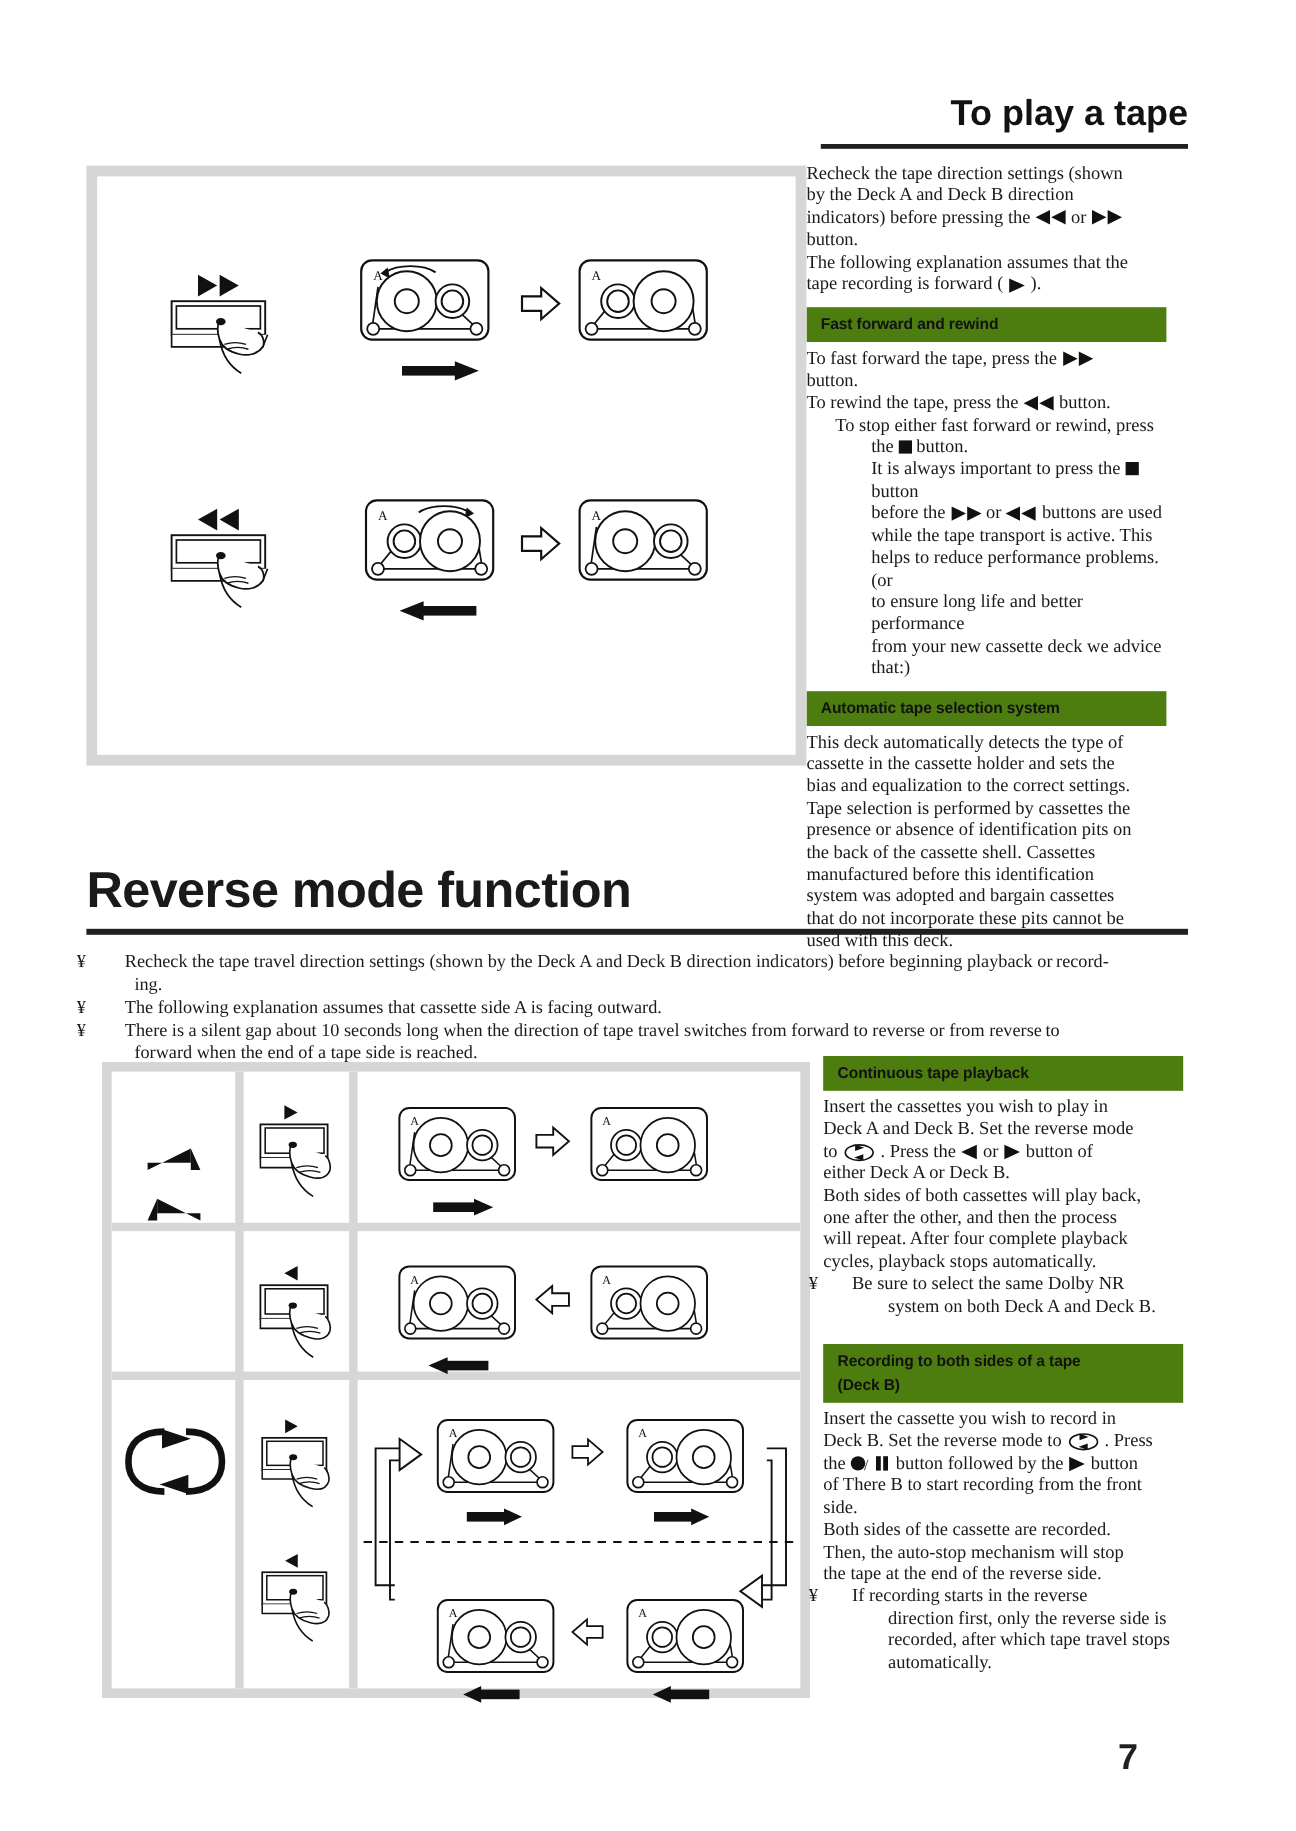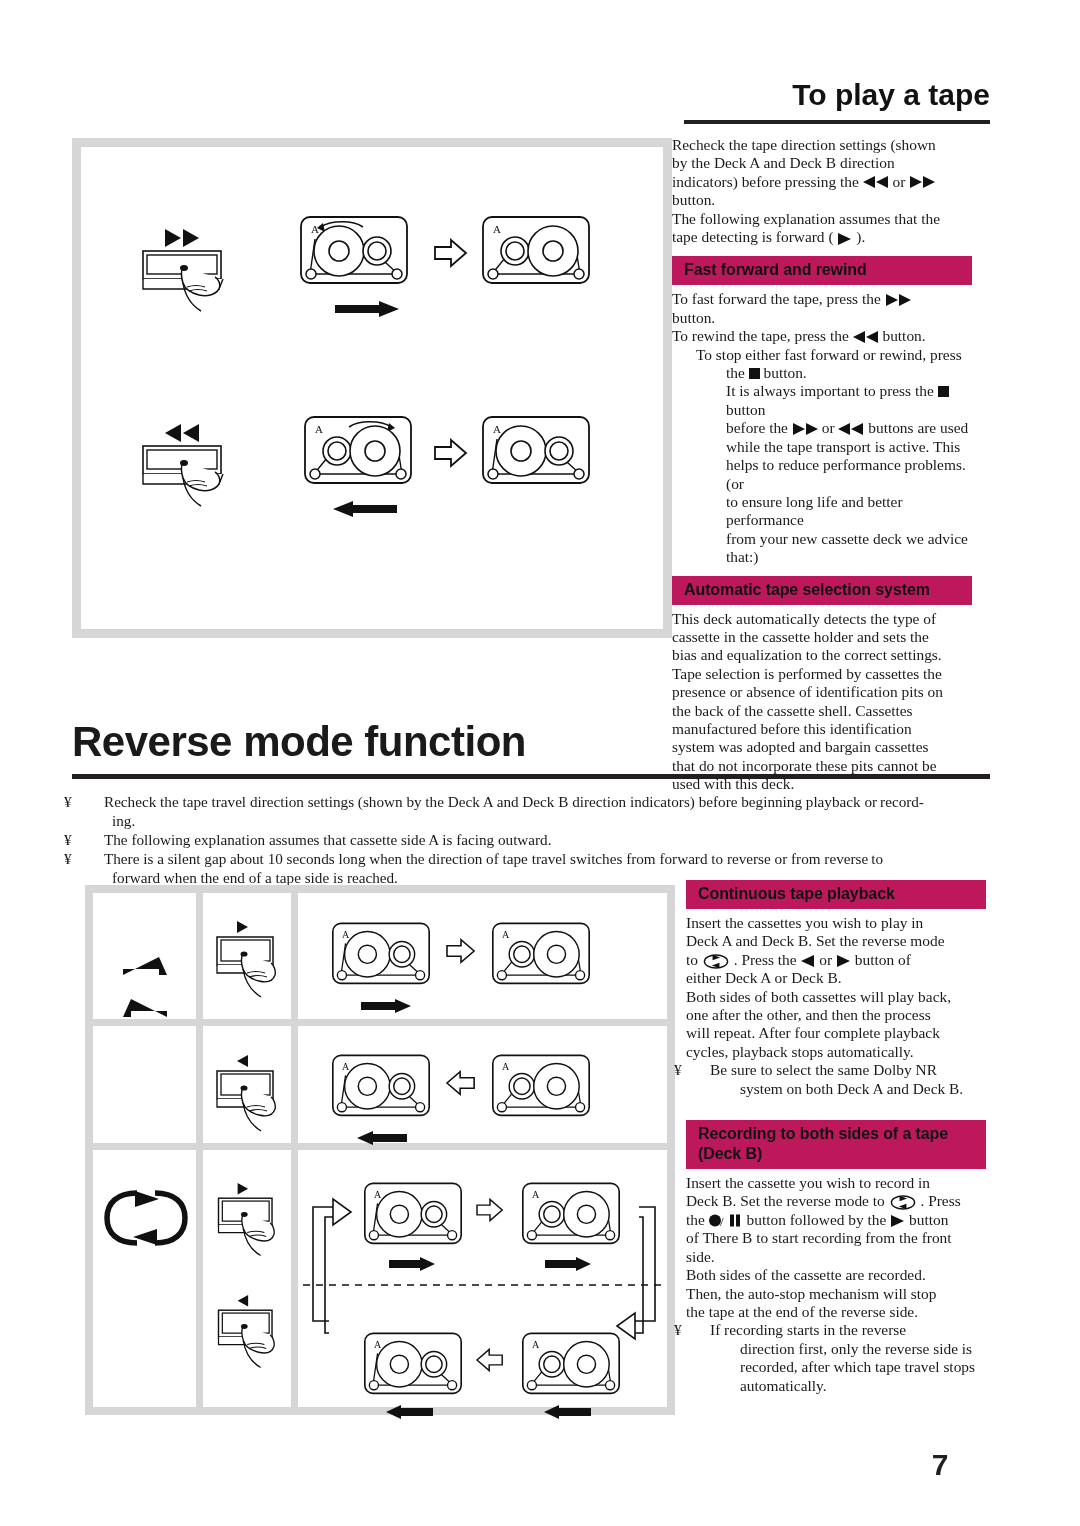--- a/index.html
+++ b/index.html
@@ -7,24 +7,24 @@
   body {
     width:1080px; height:1526px;
     background:#ffffff;
     font-family:"Liberation Serif", serif;
     color:#1a1a1a;
     position:relative;
     overflow:hidden;
   }
 
   .sec-head {
-    background:#be185d;
+    background:#4d7c0f;
     font-family:"Liberation Sans", sans-serif;
     font-weight:bold;
-    font-size:16px;
+    font-size:13px;
     line-height:20px;
     padding:4px 8px 5px 12px;
     color:#121212;
     letter-spacing:-0.1px;
   }
   .body-txt {
     font-family:"Liberation Serif", serif;
     font-size:15.4px;
     line-height:18.4px;
     text-align:left;
@@ -126,21 +126,21 @@
         <span class="g ffwd">
           <svg width="26" height="12" viewBox="0 0 26 12">
               <polygon points="1,0 1,12 13,6" fill="#111"></polygon>
               <polygon points="14,0 14,12 26,6" fill="#111"></polygon>
             </svg>
         </span>
       </div>
       <div>button.</div>
       <div>The following explanation assumes that the</div>
       <div>
-        <span>tape detecting is forward (</span>
+        <span>tape recording is forward (</span>
         <span class="g">
           <svg width="15" height="12" viewBox="0 0 15 12">
               <polygon points="1,0 1,12 14,6" fill="#111"></polygon>
             </svg>
         </span>
         <span>).</span>
       </div>
     </div>
 
     <div class="sec-head" style="margin-top:10px;">Fast forward and rewind</div>

